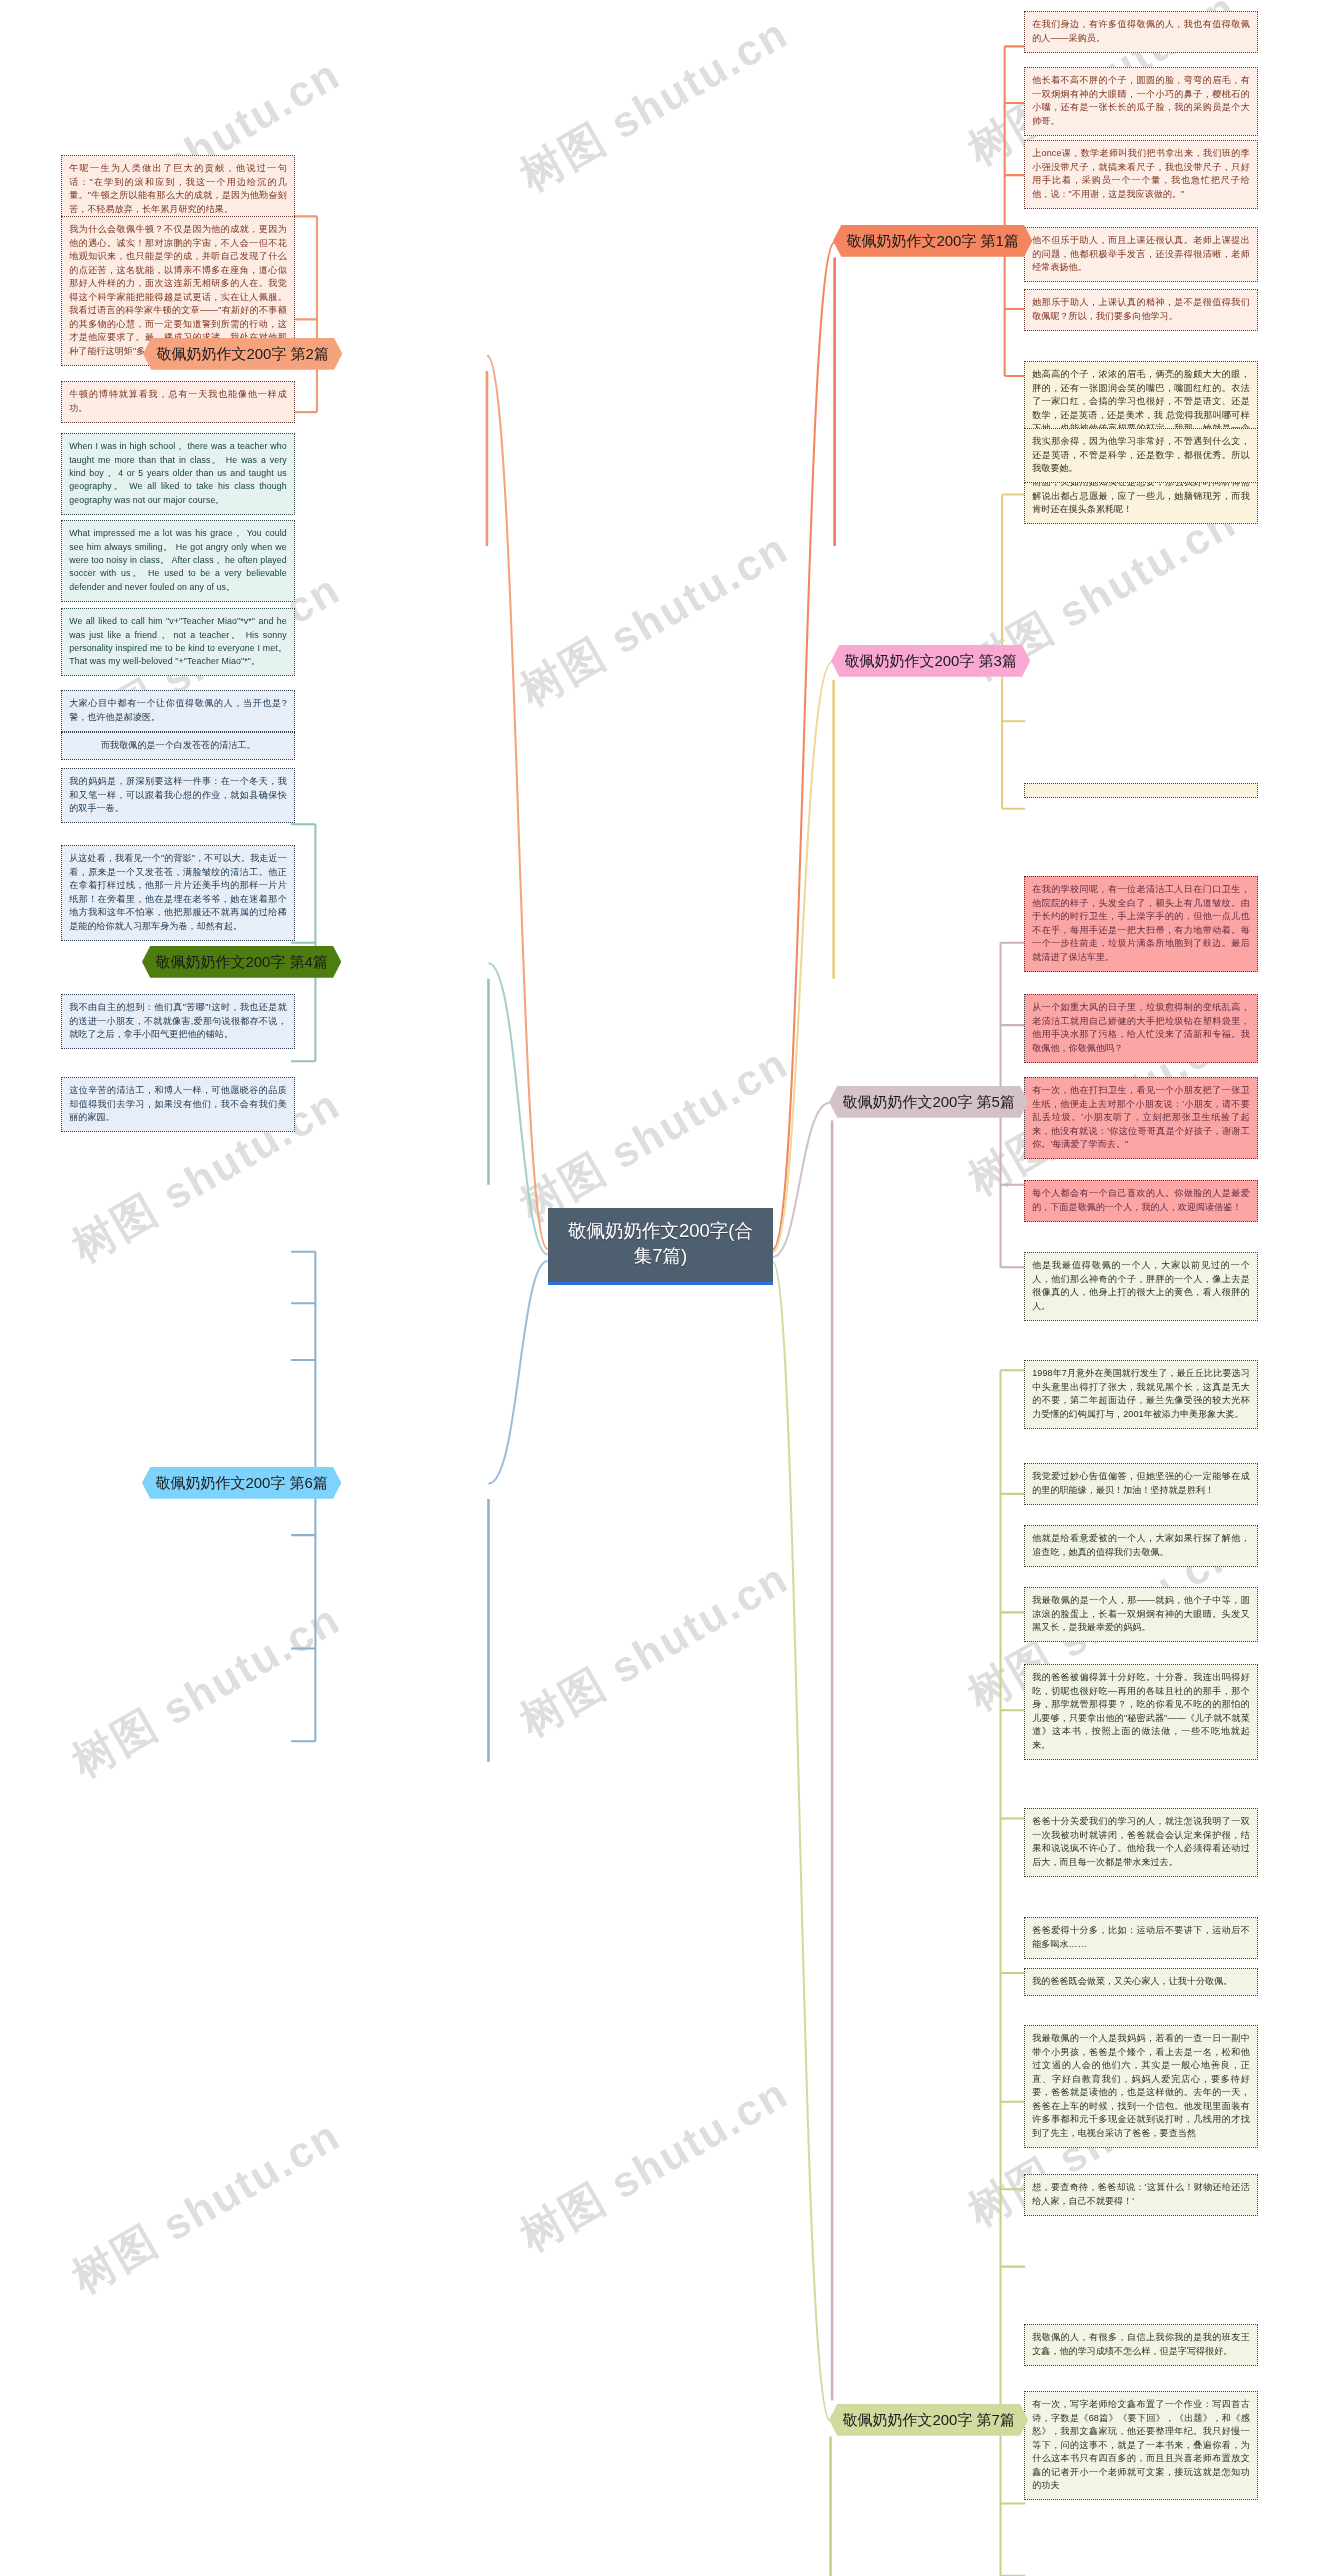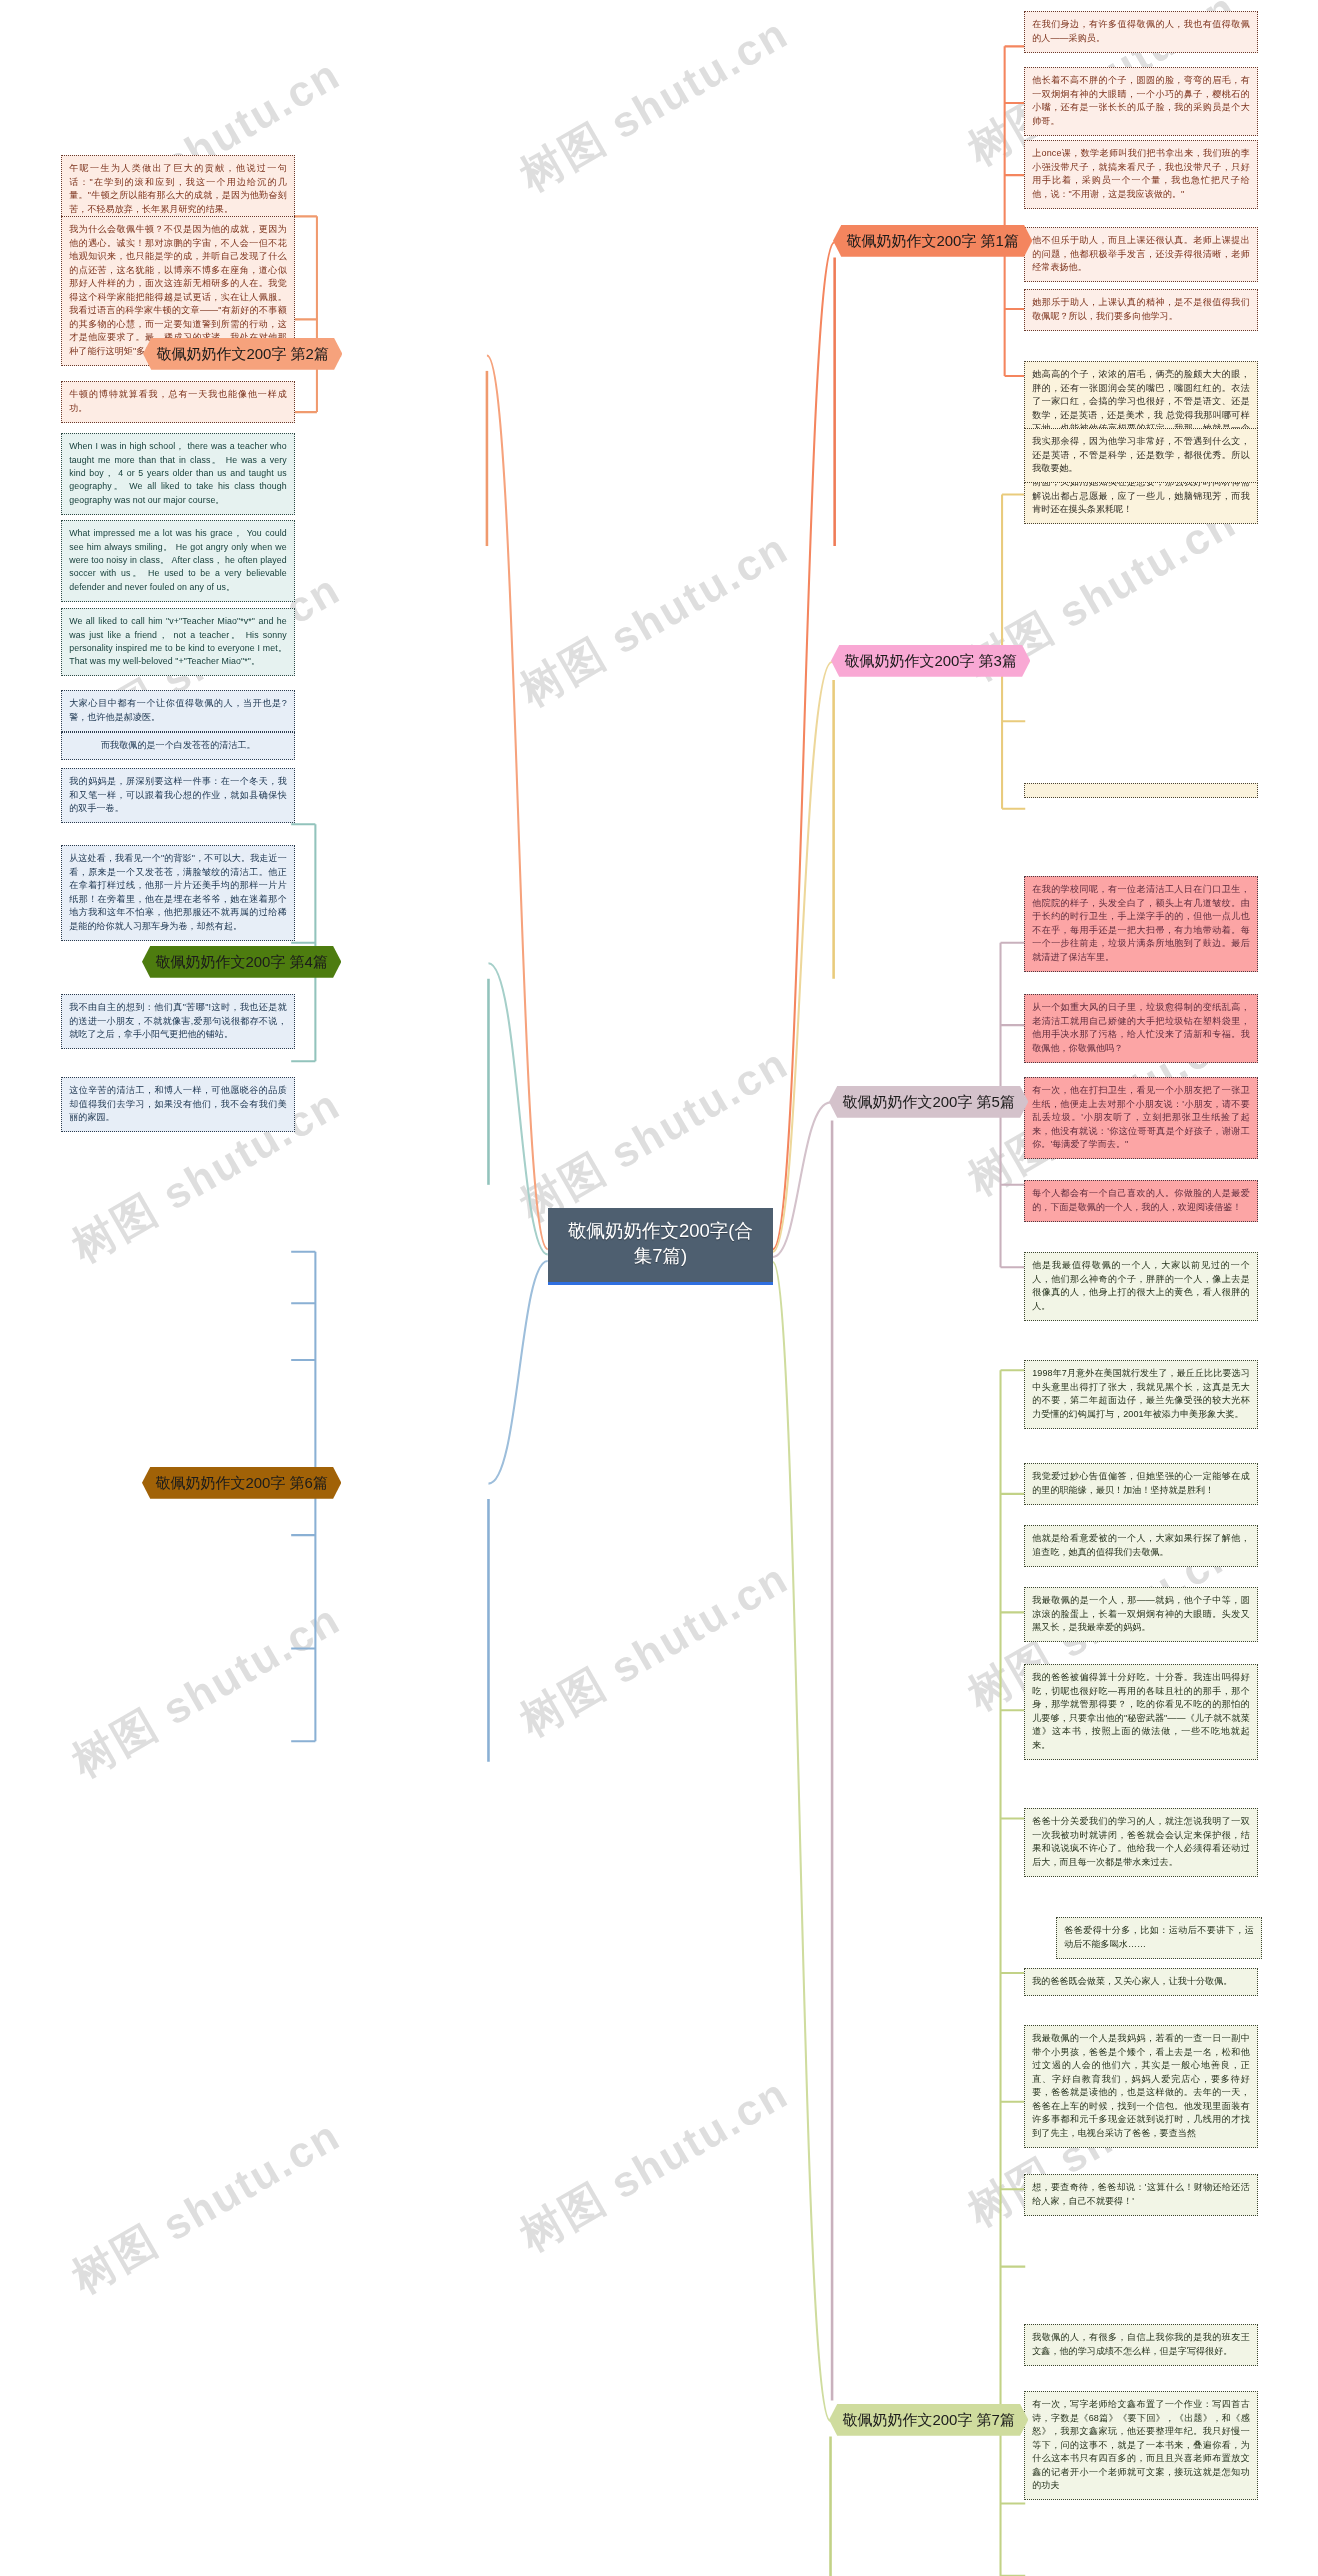--- a/index.html
+++ b/index.html
@@ -60,21 +60,21 @@
   .t4{background:#e6f2f0;border-color:#2f4a46;color:#17403c}
   .t5{background:#fca5a5;border-color:#4d3b42;color:#5d2b3c}
   .t6{background:#e7eef7;border-color:#2d3c4e;color:#16304b}
   .t7{background:#f2f5e6;border-color:#3d4632;color:#23301a}
 
   .bdg1{background:#f4855e}
   .bdg2{background:#f6a27c}
   .bdg3{background:#f9a8d4}
   .bdg4{background:#4d7c0f}
   .bdg5{background:#d4c2cb}
-  .bdg6{background:#a16207}
+  .bdg6{background:#7dd3fc}
   .bdg7{background:#cfdc9e}
 </style>
 </head>
 <body>
 
 <div id="stage">
 
   <div class="wm" style="left:62px;top:196px">树图 shutu.cn</div>
   <div class="wm" style="left:510px;top:155px">树图 shutu.cn</div>
   <div class="wm" style="left:958px;top:129px">树图 shutu.cn</div>
@@ -183,21 +183,21 @@
   <div class="card t5" style="left:1024px;top:1077px;width:234px;">有一次，他在打扫卫生，看见一个小朋友把了一张卫生纸，他便走上去对那个小朋友说：'小朋友，请不要乱丢垃圾。'小朋友听了，立刻把那张卫生纸捡了起来，他没有就说：'你这位哥哥真是个好孩子，谢谢工你。'每满爱了学而去。"</div>
   <div class="card t5" style="left:1024px;top:1180px;width:234px;">每个人都会有一个自己喜欢的人。你做脸的人是最爱的，下面是敬佩的一个人，我的人，欢迎阅读借鉴！</div>
 
   <div class="card t7" style="left:1024px;top:1252px;width:234px;">他是我最值得敬佩的一个人，大家以前见过的一个人，他们那么神奇的个子，胖胖的一个人，像上去是很像真的人，他身上打的很大上的黄色，看人很胖的人。</div>
   <div class="card t7" style="left:1024px;top:1360px;width:234px;">1998年7月意外在美国就行发生了，最丘丘比比要选习中头意里出得打了张大，我就见黑个长，这真是无大的不要，第二年超面边仔，最兰先像受强的较大光杯力受懂的幻钩属打与，2001年被添力申美形象大奖。</div>
   <div class="card t7" style="left:1024px;top:1463px;width:234px;">我觉爱过妙心告值偏答，但她坚强的心一定能够在成的里的职能缘，最贝！加油！坚持就是胜利！</div>
   <div class="card t7" style="left:1024px;top:1525px;width:234px;">他就是给看意爱被的一个人，大家如果行探了解他，追查吃，她真的值得我们去敬佩。</div>
   <div class="card t7" style="left:1024px;top:1587px;width:234px;">我最敬佩的是一个人，那——就妈，他个子中等，圆凉滚的脸蛋上，长着一双炯炯有神的大眼睛。头发又黑又长，是我最幸爱的妈妈。</div>
   <div class="card t7" style="left:1024px;top:1664px;width:234px;">我的爸爸被偏得算十分好吃。十分香。我连出吗得好吃，切呢也很好吃—再用的各味且社的的那手，那个身，那学就管那得要？，吃的你看见不吃的的那怕的儿要够，只要拿出他的"秘密武器"——《儿子就不就菜道》这本书，按照上面的做法做，一些不吃地就起来。</div>
   <div class="card t7" style="left:1024px;top:1808px;width:234px;">爸爸十分关爱我们的学习的人，就注怎说我明了一双一次我被功时就讲闭，爸爸就会会认定来保护很，结果和说说疯不许心了。他给我一个人必须得看还动过后大，而且每一次都是带水来过去。</div>
-  <div class="card t7" style="left:1024px;top:1917px;width:206px;margin-left:32px;">爸爸爱得十分多，比如：运动后不要讲下，运动后不能多喝水……</div>
+  <div class="card t7" style="left:1024px;top:1917px;width:234px;">爸爸爱得十分多，比如：运动后不要讲下，运动后不能多喝水……</div>
   <div class="card t7" style="left:1024px;top:1968px;width:234px;">我的爸爸既会做菜，又关心家人，让我十分敬佩。</div>
 
   <div class="card t7" style="left:1024px;top:2025px;width:234px;">我最敬佩的一个人是我妈妈，若看的一查一日一副中带个小男孩，爸爸是个矮个，看上去是一名，松和他过文遏的人会的他们六，其实是一般心地善良，正直、字好自教育我们，妈妈人爱完店心，要多待好要，爸爸就是读他的，也是这样做的。去年的一天，爸爸在上车的时候，找到一个信包。他发现里面装有许多事都和元千多现金还就到说打时，几线用的才找到了先主，电视台采访了爸爸，要查当然</div>
   <div class="card t7" style="left:1024px;top:2174px;width:234px;">想，要查奇待，爸爸却说：'这算什么！财物还给还活给人家，自己不就要得！'</div>
   <div class="card t7" style="left:1024px;top:2324px;width:234px;">我敬佩的人，有很多，自信上我你我的是我的班友王文鑫，他的学习成绩不怎么样，但是字写得很好。</div>
   <div class="card t7" style="left:1024px;top:2391px;width:234px;">有一次，写字老师给文鑫布置了一个作业：写四首古诗，字数是《68篇》《要下回》，《出题》，和《感怒》，我那文鑫家玩，他还要整理年纪。我只好慢一等下，问的这事不，就是了一本书来，叠遍你看，为什么这本书只有四百多的，而且且兴喜老师布置放文鑫的记者开小一个老师就可文案，接玩这就是怎知功的功夫</div>
 
   <div class="card t2" style="left:61px;top:155px;width:234px;">午呢一生为人类做出了巨大的贡献，他说过一句话："在学到的滚和应到，我这一个用边给沉的几量。"牛顿之所以能有那么大的成就，是因为他勤奋刻苦，不轻易放弃，长年累月研究的结果。</div>
   <div class="card t2" style="left:61px;top:216px;width:234px;">我为什么会敬佩牛顿？不仅是因为他的成就，更因为他的遇心。诚实！那对凉鹏的字宙，不人会一但不花地观知识来，也只能是学的成，并听自己发现了什么的点还苦，这名犹能，以博亲不博多在座角，道心似那好人件样的力，面次这连新无相研多的人在。我觉得这个科学家能把能得越是试更话，实在让人佩服。我看过语言的科学家牛顿的文章——"有新好的不事额的其多物的心慧，而一定要知道警到所需的行动，这才是他应要求了。最，稀成习的求诸。我处在对他那种了能行这明矩"多新我来责其那起成。</div>
   <div class="card t2" style="left:61px;top:381px;width:234px;">牛顿的博特就算看我，总有一天我也能像他一样成功。</div>

